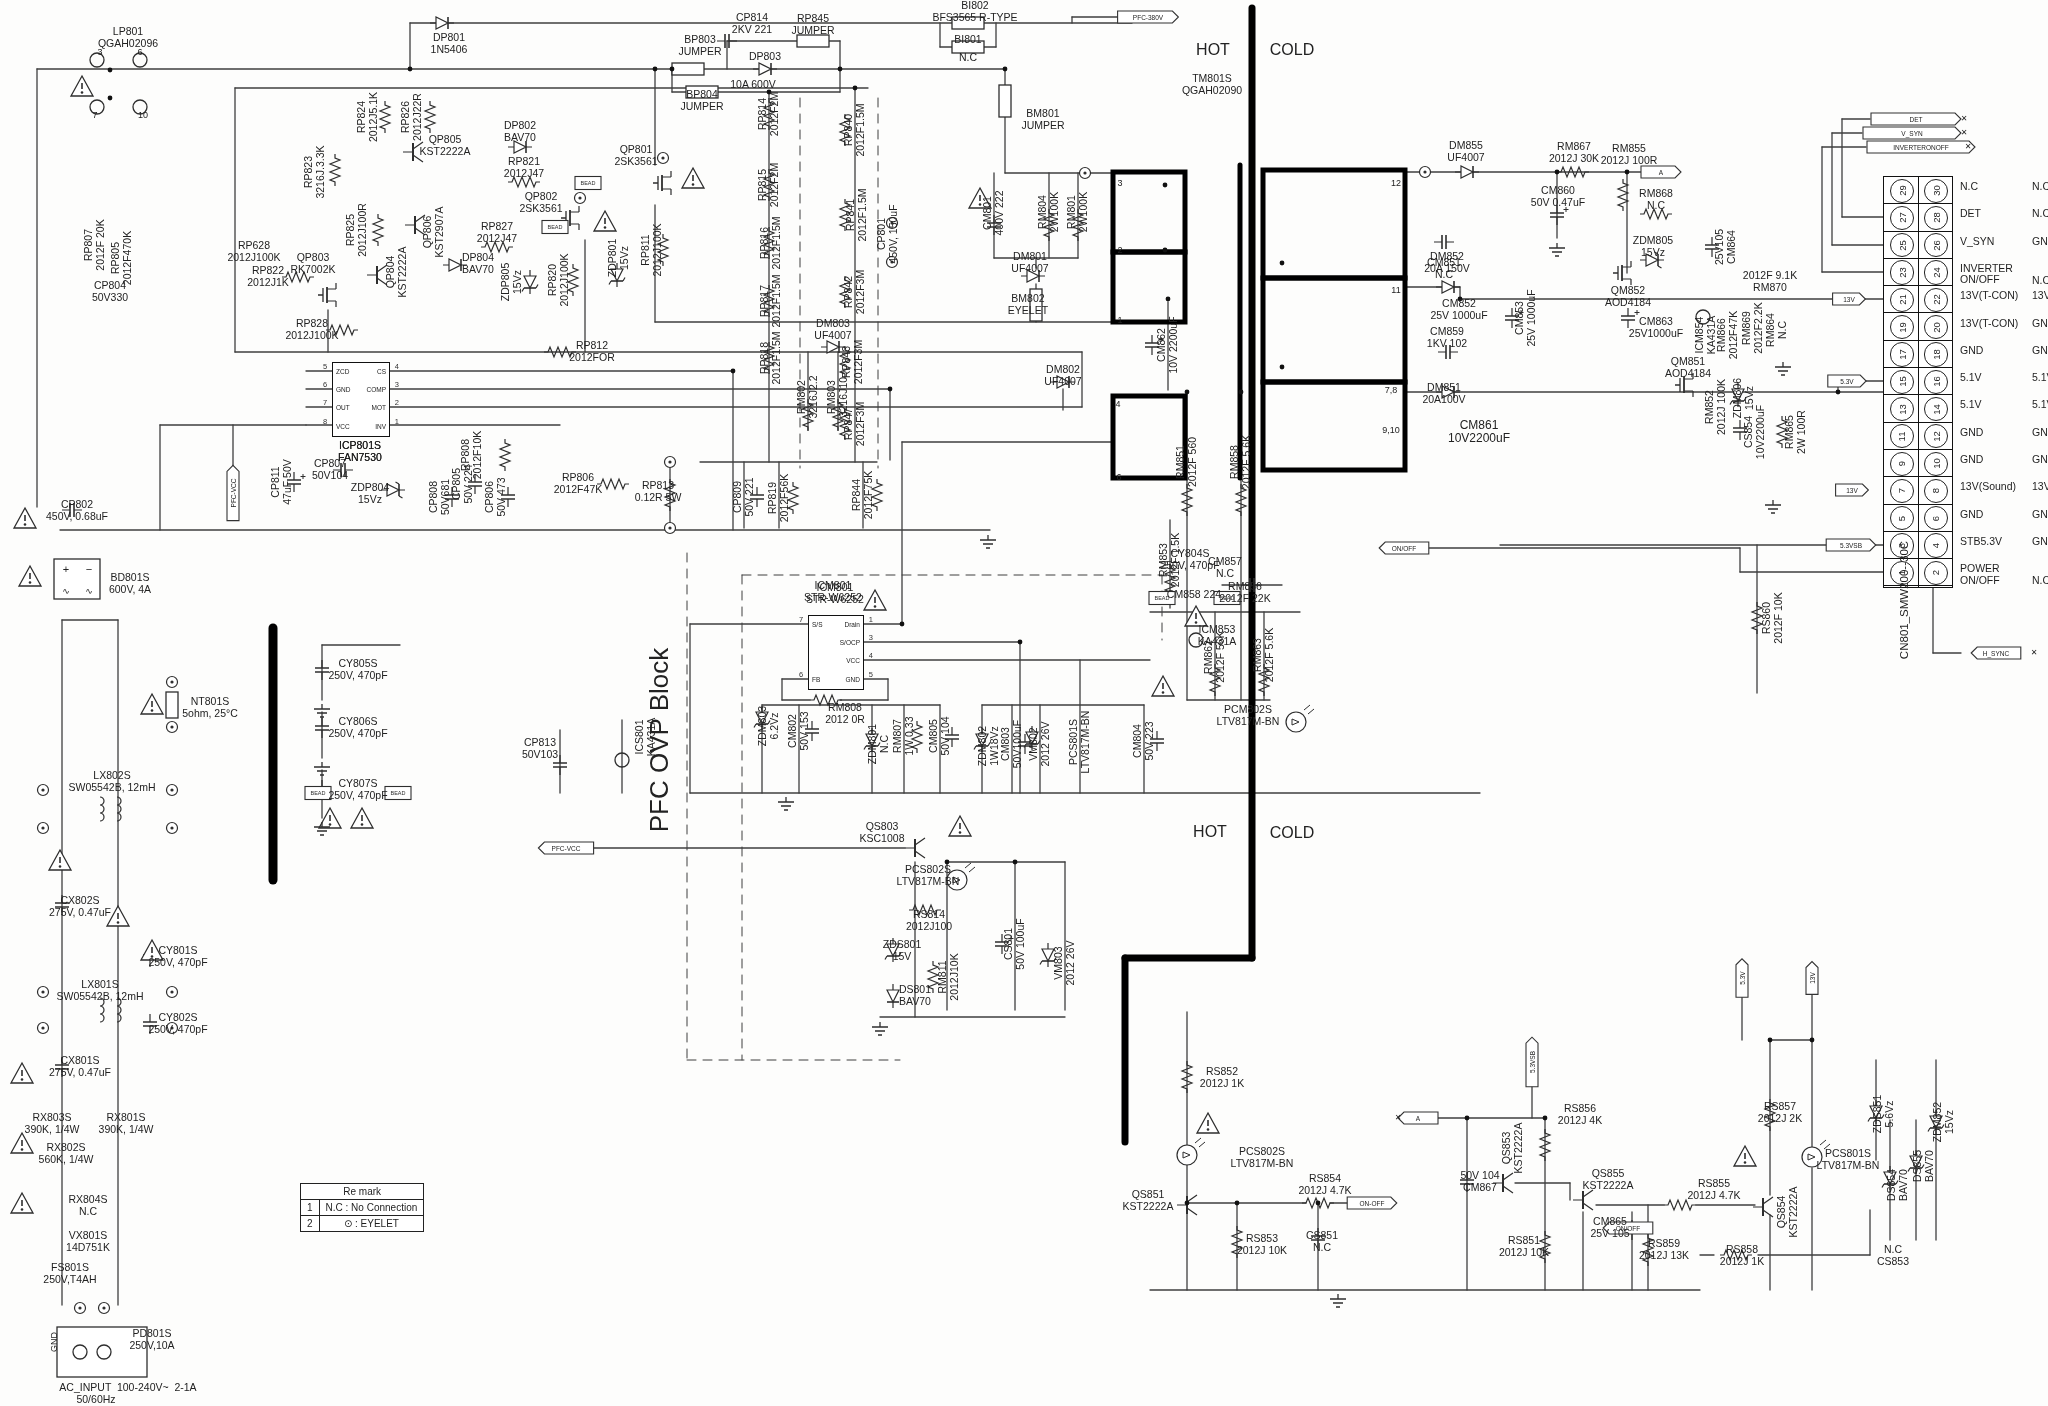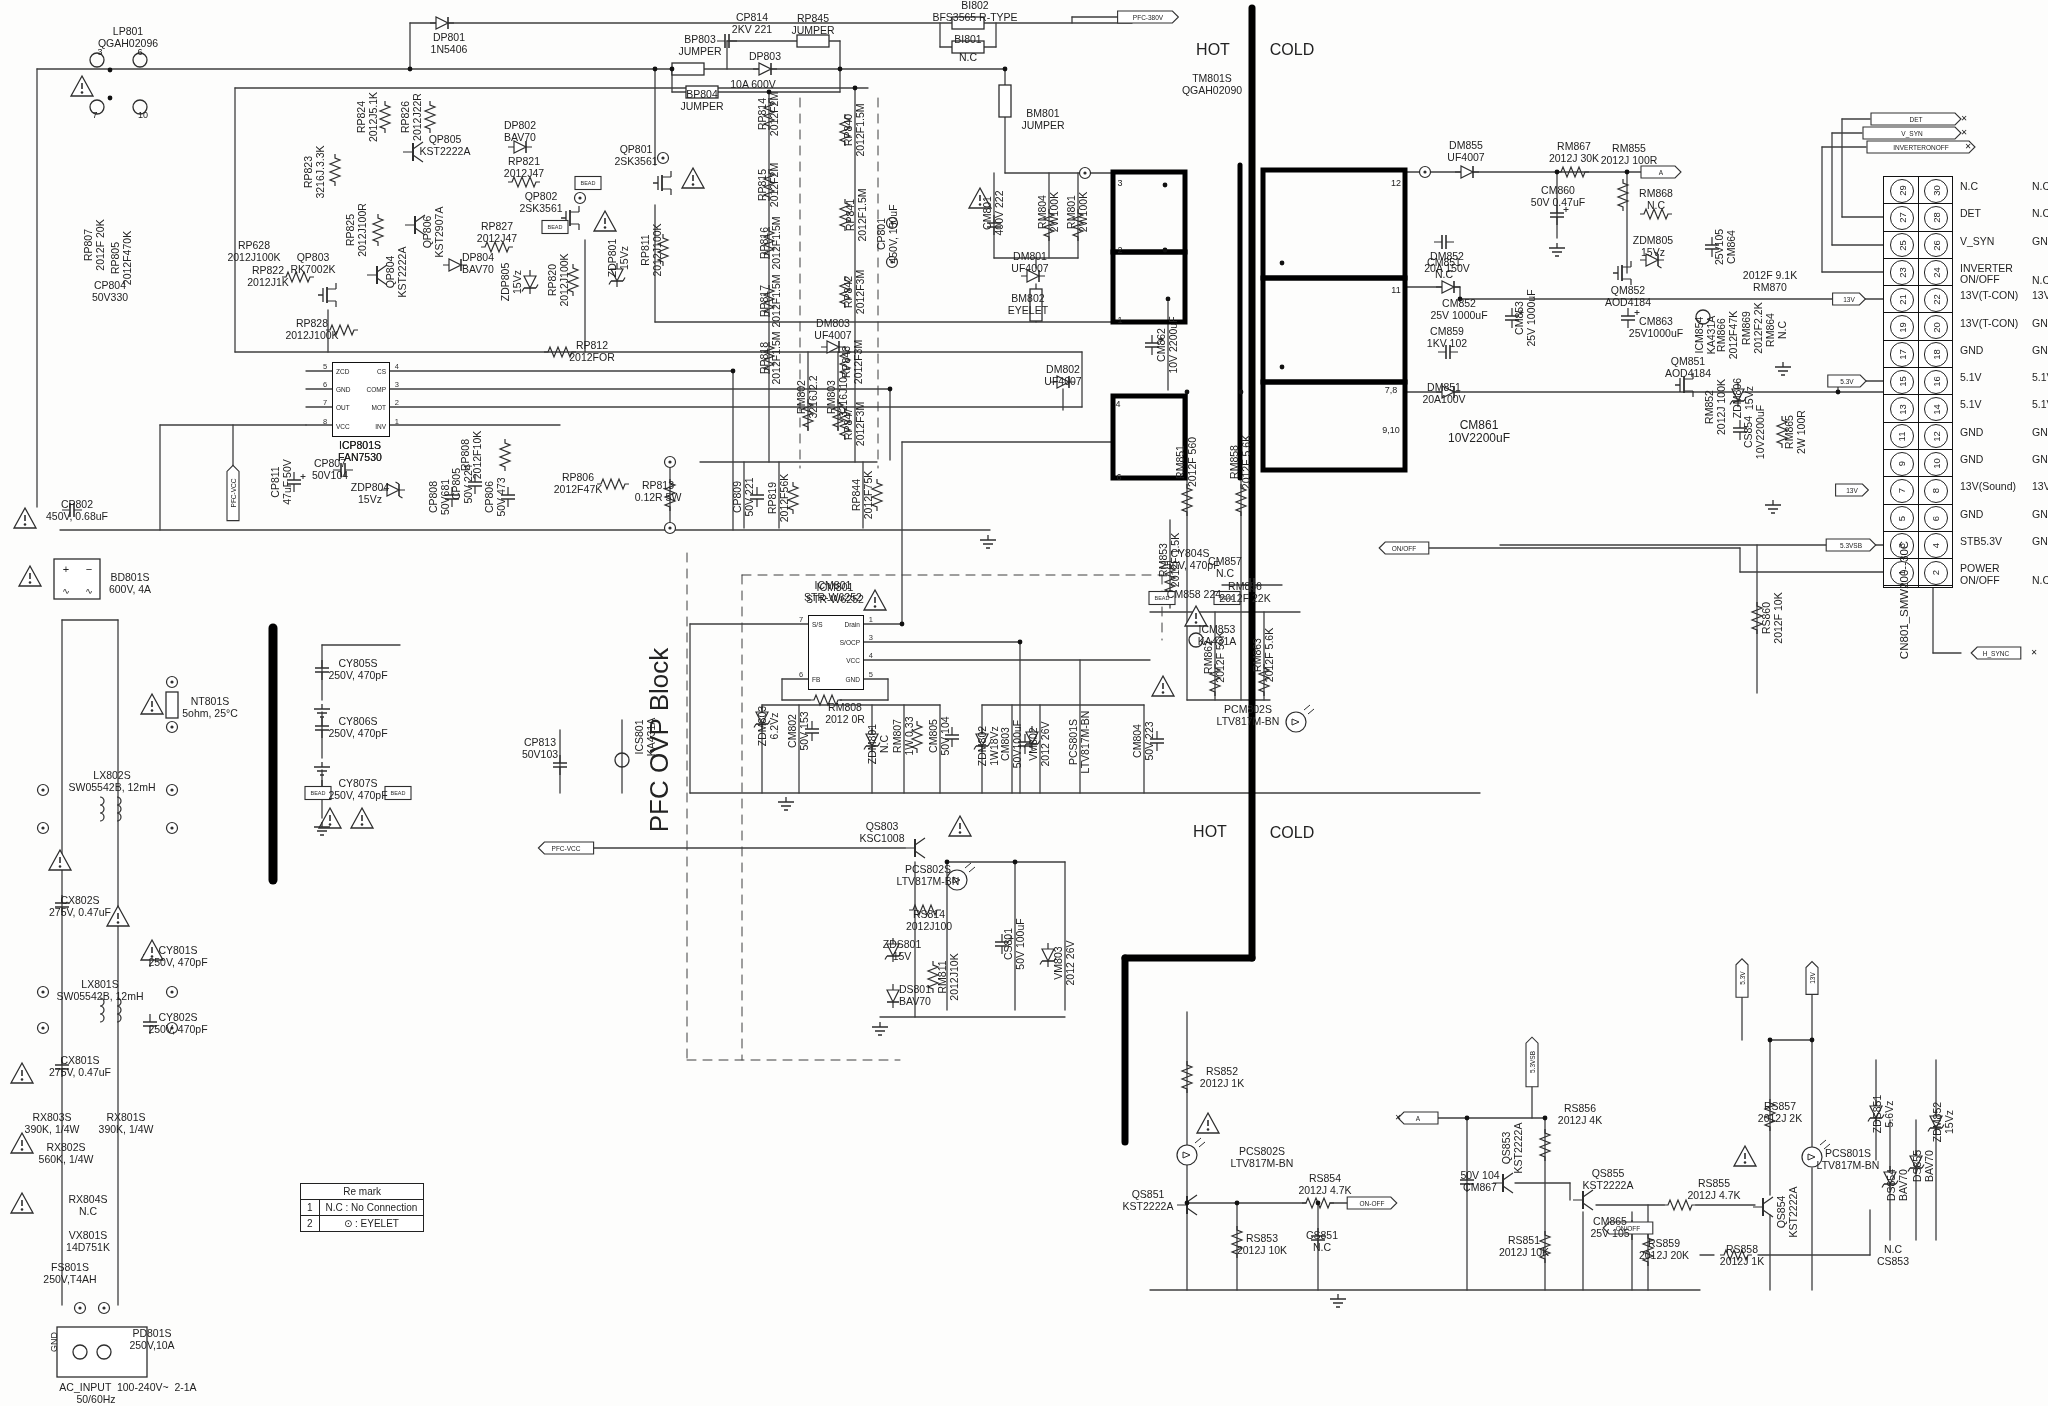--- a/index.html
+++ b/index.html
@@ -1726,21 +1726,21 @@
 KST2222A</div>
     <div class="lb" style="left: 1580px; top: 1115px; font-size: 10.5px; transform: translate(-50%, -50%) rotate(0deg);">RS856
 2012J 4K</div>
     <div class="lb" style="left: 1524px; top: 1247px; font-size: 10.5px; transform: translate(-50%, -50%) rotate(0deg);">RS851
 2012J 10K</div>
     <div class="lb" style="left: 1608px; top: 1180px; font-size: 10.5px; transform: translate(-50%, -50%) rotate(0deg);">QS855
 KST2222A</div>
     <div class="lb" style="left: 1610px; top: 1228px; font-size: 10.5px; transform: translate(-50%, -50%) rotate(0deg);">CM865
 25V 105</div>
     <div class="lb" style="left: 1664px; top: 1250px; font-size: 10.5px; transform: translate(-50%, -50%) rotate(0deg);">RS859
-2012J 20K</div>
+2012J 13K</div>
     <div class="lb" style="left: 1714px; top: 1190px; font-size: 10.5px; transform: translate(-50%, -50%) rotate(0deg);">RS855
 2012J 4.7K</div>
     <div class="lb" style="left: 1788px; top: 1212px; font-size: 10.5px; transform: translate(-50%, -50%) rotate(-90deg);">QS854
 KST2222A</div>
     <div class="lb" style="left: 1848px; top: 1160px; font-size: 10.5px; transform: translate(-50%, -50%) rotate(0deg);">PCS801S
 LTV817M-BN</div>
     <div class="lb" style="left: 1780px; top: 1113px; font-size: 10.5px; transform: translate(-50%, -50%) rotate(0deg);">RS857
 2012J 2K</div>
     <div class="lb" style="left: 1742px; top: 1256px; font-size: 10.5px; transform: translate(-50%, -50%) rotate(0deg);">RS858
 2012J 1K</div>

